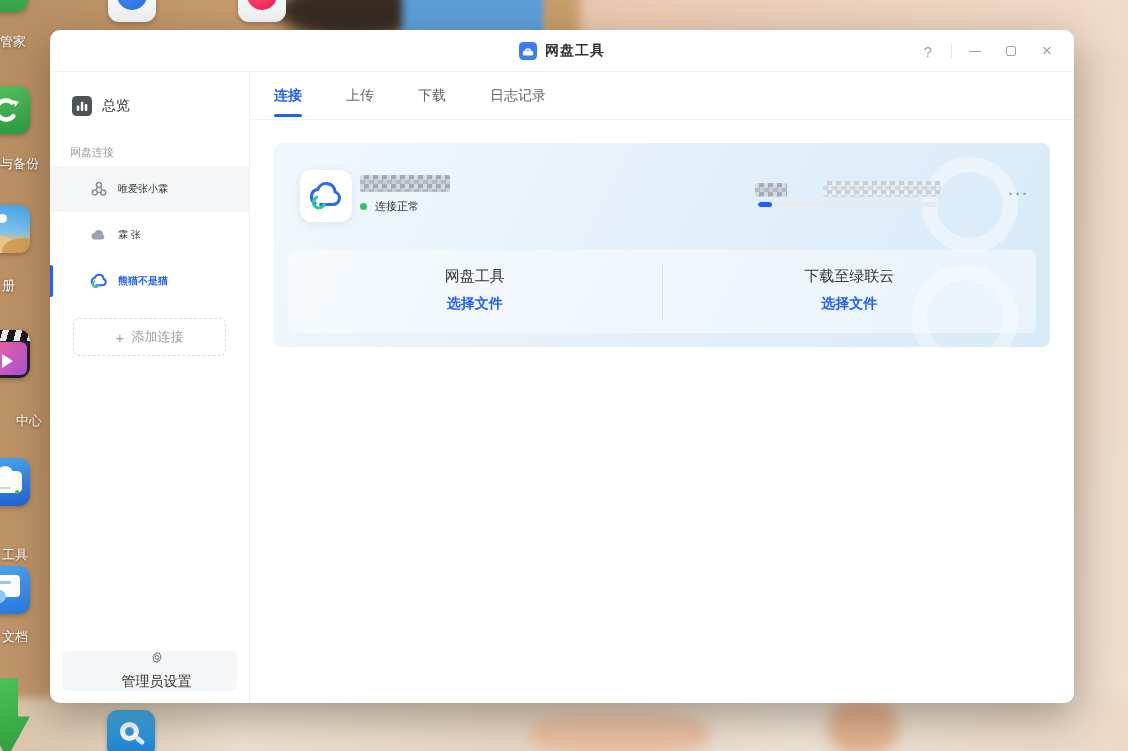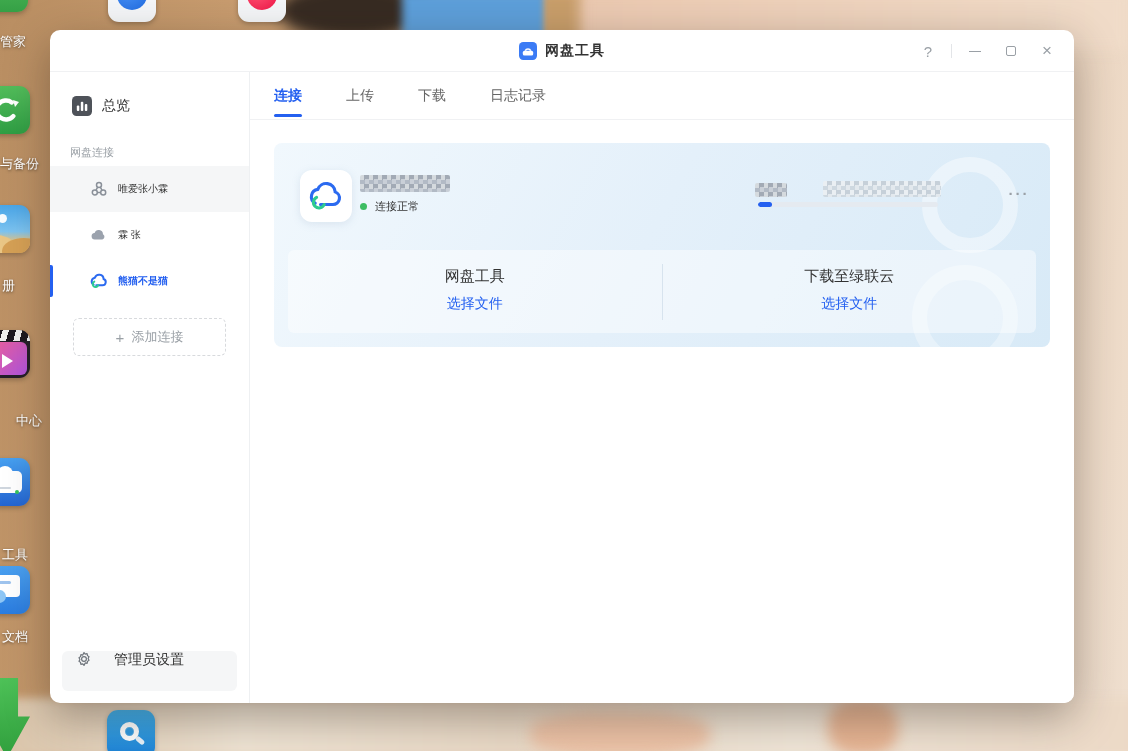--- a/index.html
+++ b/index.html
@@ -67,21 +67,21 @@
   .sidebar { width:200px; flex:0 0 200px; border-right:1px solid #eef0f2; display:flex; flex-direction:column; position:relative; }
   .sb-overview { margin:13px 0 0 0; height:42px; display:flex; align-items:center; gap:10px; padding-left:22px; font-size:14px; color:#333; }
   .sb-section { margin:18px 0 6px 20px; font-size:11px; color:#9aa0a6; }
   .sb-item { height:46px; display:flex; align-items:center; gap:10px; padding-left:40px; font-size:10px; color:#333; position:relative; cursor:default; }
   .sb-item.hovered { background:#f5f6f7; }
   .sb-item.active { color:#2460f0; font-weight:bold; }
   .sb-item.active::before { content:""; position:absolute; left:0; top:7px; width:3px; height:32px; background:#2460f0; border-radius:0 2px 2px 0; }
   .sb-add { margin:14px 23px 0 23px; height:38px; border:1px dashed #d8dadd; border-radius:6px; display:flex; align-items:center; justify-content:center; gap:7px; color:#9aa0a6; font-size:13px; cursor:default; }
   .sb-add .plus { font-size:15px; }
   .sb-spacer { flex:1; }
-  .sb-admin { margin:0 12px 12px 12px; height:40px; background:#f5f6f7; border-radius:6px; display:flex; gap:22px; padding-left:14px; font-size:14px; color:#333; cursor:default; }
+  .sb-admin { margin:0 12px 12px 12px; height:40px; background:#f5f6f7; border-radius:6px; display:flex; align-items:center; gap:9px; padding-left:14px; font-size:14px; color:#333; cursor:default;flex-direction:column; }
 
   
   .main { flex:1; display:flex; flex-direction:column; min-width:0; }
   .tabs { height:48px; flex:0 0 48px; display:flex; align-items:center; gap:44px; padding:0 24px; border-bottom:1px solid #f0f1f3;font-family:Liberation Serif, serif; }
   .tab { font-size:14px; color:#666; position:relative; height:48px; display:flex; align-items:center; cursor:default; }
   .tab.active { color:#2460f0; font-weight:bold; }
   .tab.active::after { content:""; position:absolute; left:50%; transform:translateX(-50%); bottom:3px; width:28px; height:3px; border-radius:2px; background:#2460f0; }
   .content { flex:1; padding:23px 24px; background:#fff; }
 
   .card { position:relative; width:776px; height:204px; border-radius:8px; overflow:hidden;
@@ -102,21 +102,21 @@
   .mask-big   { position:absolute; left:549px; top:38px; width:118px; height:16px; }
   .progress { position:absolute; left:484px; top:59px; width:180px; height:5px; border-radius:3px; background:#e5eaf0; overflow:hidden; }
   .progress-fill { height:100%; background:#2460f0; border-radius:3px; }
   .more-btn { position:absolute; left:730px; top:42px; width:30px; height:22px; color:#9aa0a6; font-size:15px; font-weight:bold; letter-spacing:2px; text-align:center; cursor:default; }
 
   .action-panel { position:absolute; left:14px; right:14px; top:107px; height:83px; border-radius:6px;
                   background:rgba(255,255,255,.45); display:flex; }
   .action-half { flex:1; display:flex; flex-direction:column; align-items:center; padding-top:17px; gap:9px; }
   .action-divider { width:1px; height:56px; align-self:center; background:#d7e3ee; }
   .action-title { font-size:15px; color:#333; }
-  .action-link { font-size:14px; font-weight:normal; color:#2460f0; cursor:pointer; }
+  .action-link { font-size:14px; font-weight:bold; color:#2460f0; cursor:pointer; }
 </style>
 </head>
 <body>
 
 <div class="desktop">
   <div class="wp wp-hair"></div>
   <div class="wp wp-sky"></div>
   <div class="wp wp-frame"></div>
   <div class="wp wp-right"></div>
   <div class="wp wp-bottom"></div>

